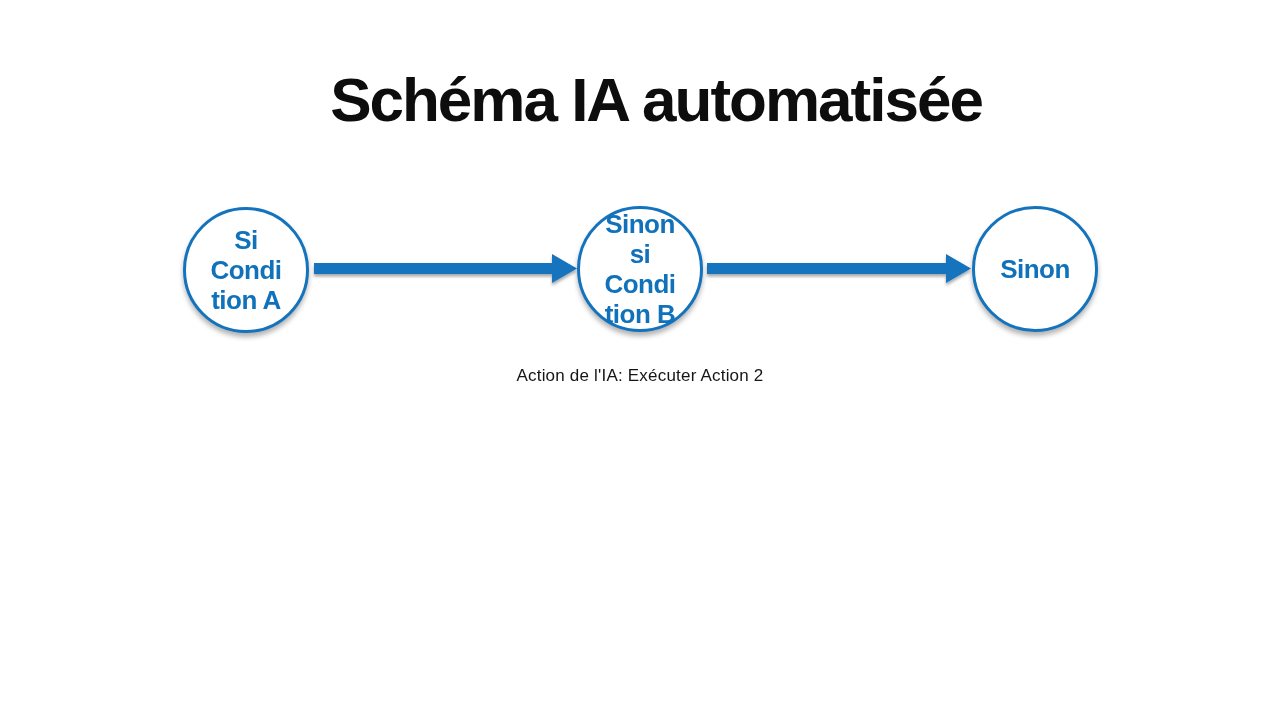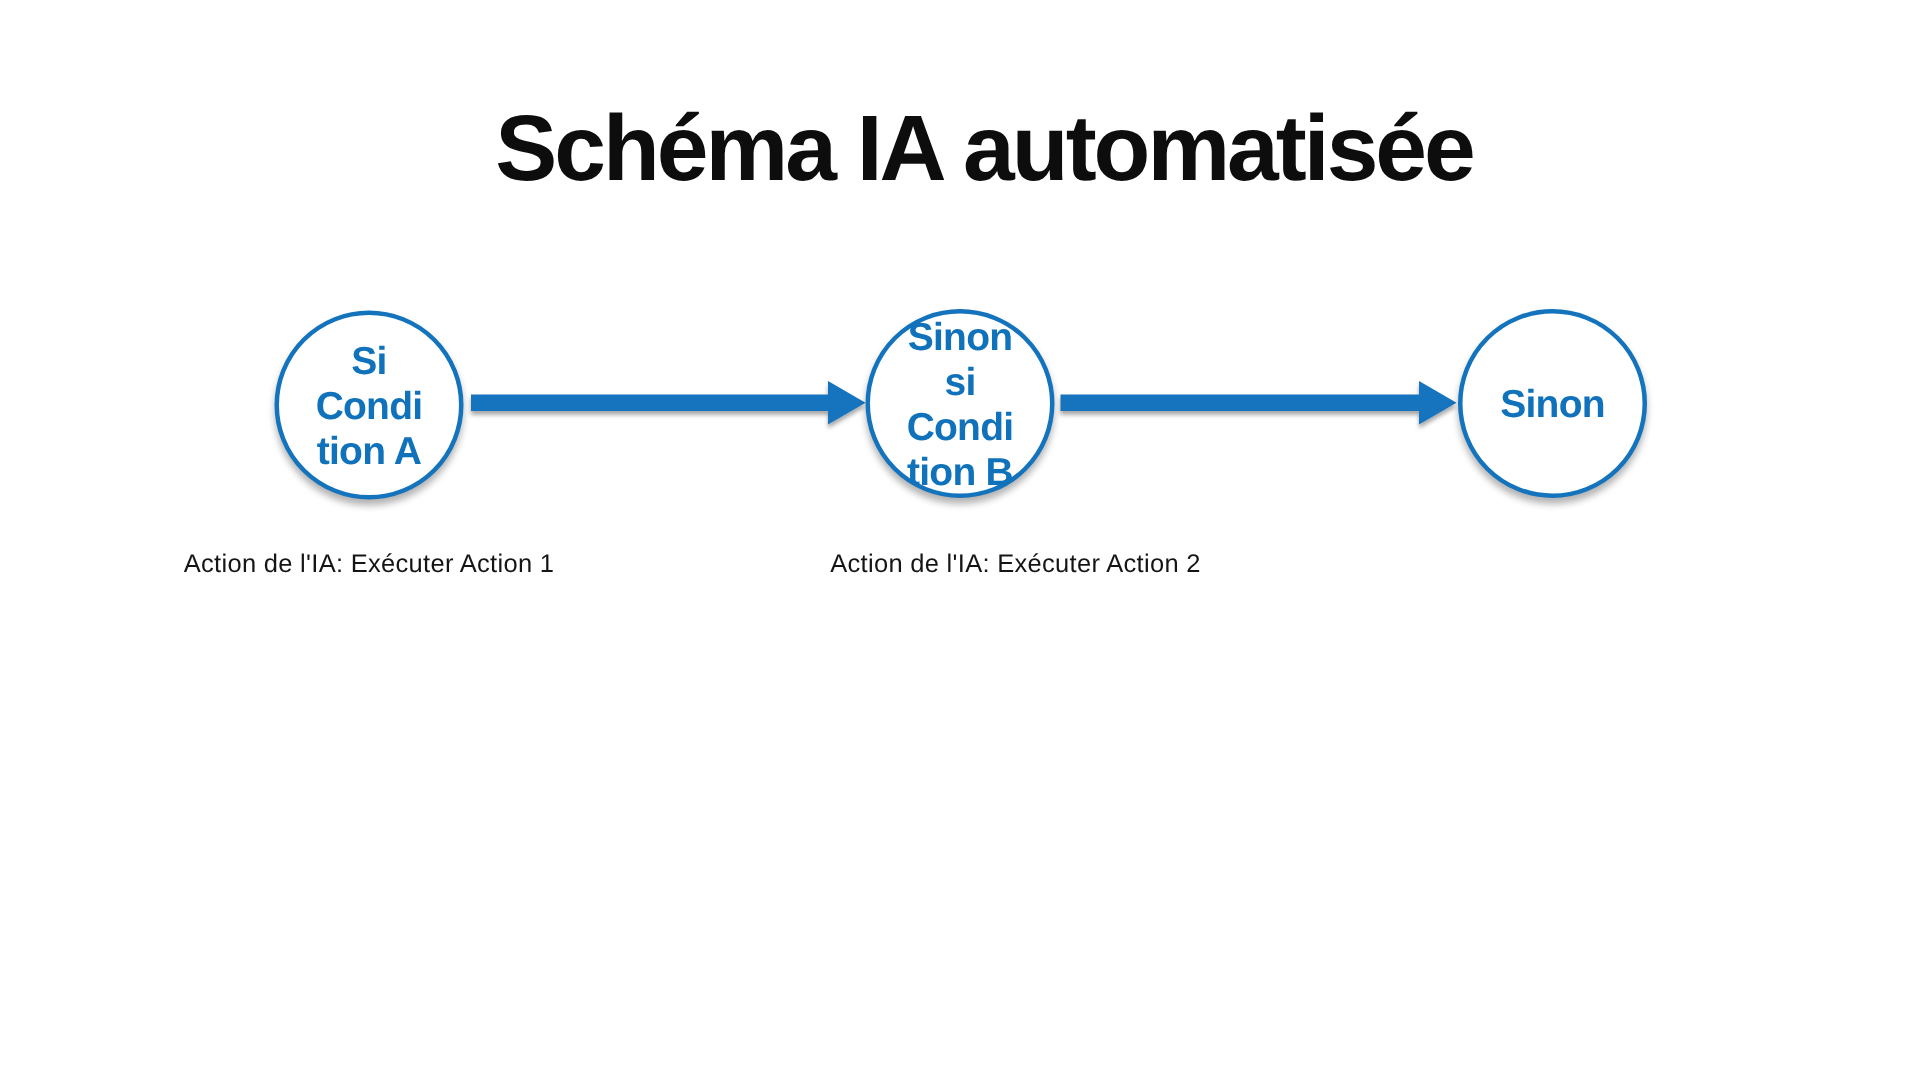--- a/index.html
+++ b/index.html
@@ -66,21 +66,21 @@
   .action-label {
     position: absolute;
     top: 366px;
     transform: translateX(-50%);
     font-size: 17px;
     letter-spacing: 0.2px;
     color: #151515;
     white-space: nowrap;
   }
   .action-1 { left: 246px; }
-  .action-2 { left: 640px; margin-left: 37px; }
+  .action-2 { left: 640px; }
   .action-3 { left: 1035px; }
 </style>
 </head>
 <body>
 
 <div class="slide">
 
   <div class="slide-title">Schéma IA automatisée</div>
 
   <svg class="arrow-layer" width="1280" height="720" viewBox="0 0 1280 720" xmlns="http://www.w3.org/2000/svg">
@@ -109,18 +109,17 @@
     <span class="node-label">Sinon
 si
 Condi
 tion B</span>
   </div>
 
   <div class="node-circle circle-3">
     <span class="node-label">Sinon</span>
   </div>
 
-  <div class="action-label action-1">Action de l'IA: Exécuter Action 1</div>
 
   <div class="action-label action-2">Action de l'IA: Exécuter Action 2</div>
 
 
 </div>
 
 </body></html>

